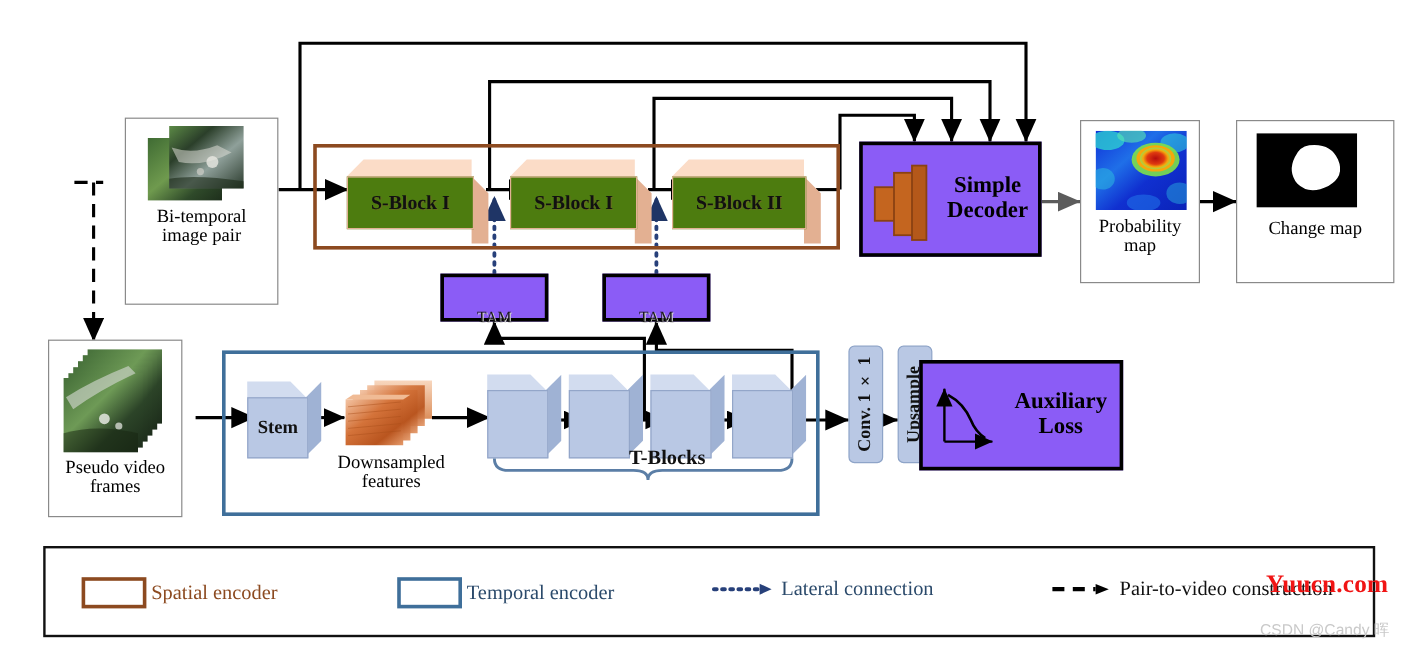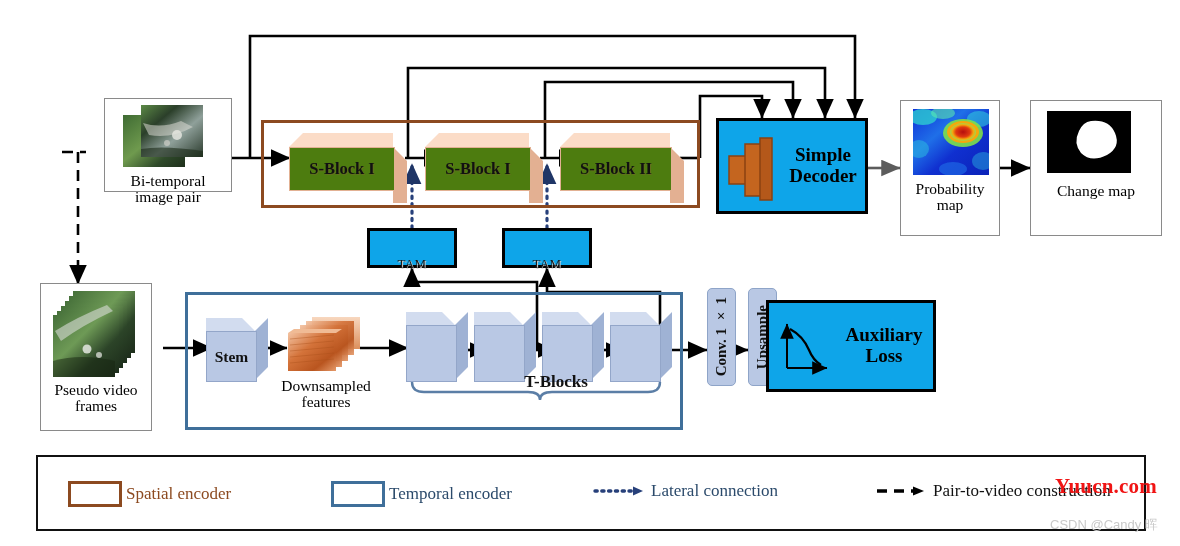--- a/index.html
+++ b/index.html
@@ -7,21 +7,21 @@
   #stage{position:absolute;left:0;top:0;width:1180px;height:546px;}
   svg.layer{position:absolute;left:0;top:0;width:1180px;height:546px;overflow:visible;}
   .node{position:absolute;box-sizing:border-box;}
 
   
   .picbox{border:1.5px solid #8a8a8a;background:#fff;display:flex;flex-direction:column;
           align-items:center;justify-content:flex-start;}
   .piclabel{font-size:15.5px;color:#000;text-align:center;line-height:1.05;font-family:"Liberation Serif",serif;}
 
   
-  .blackbox{border:3px solid #000;background:#0ea5e9;display:flex;align-items:center;justify-content:center;}
+  .blackbox{border:3px solid #000;background:#8b5cf6;display:flex;align-items:center;justify-content:center;}
   .tam{font-size:13px;color:#1a1a1a;letter-spacing:.4px;text-shadow:1px 1px 0 #cfcfcf;margin-top:31px;}
 
   
   .spatialframe{border:3px solid #8c4a20;background:transparent;}
   .temporalframe{border:3px solid #3f6f9a;background:transparent;}
 
   
   .sblock{position:absolute;}
   .sblock .face{position:absolute;left:0;top:14px;width:100%;height:calc(100% - 14px);
      background:#4d7c0f;border:1px solid #e2b193;display:flex;align-items:center;justify-content:center;}
@@ -129,21 +129,21 @@
 
       <path d="M660,350 L660,292 L547,292 L547,268" marker-end="url(#ah)"></path>
     </g>
 
     <g stroke="#27407a" fill="none" stroke-width="3.2" stroke-dasharray="2.2,5.2" stroke-linecap="round">
       <path d="M412,228 L412,164" marker-end="url(#ahb)"></path>
       <path d="M547,228 L547,164" marker-end="url(#ahb)"></path>
     </g>
   </svg>
 
-  <div class="node picbox" style="left:104px;top:98px;width:128px;height:94px;">
+  <div class="node picbox" style="left:104px;top:98px;width:128px;height:156px;">
     <svg class="thumb" style="left:18px;top:6px;" width="94" height="64" viewBox="0 0 94 64">
       <defs>
         <linearGradient id="sat1" x1="0" y1="0" x2="1" y2="1">
           <stop offset="0" stop-color="#3f6b33"></stop>
             <stop offset=".45" stop-color="#6f9a4e"></stop>
           <stop offset=".75" stop-color="#2f4a2a"></stop>
             <stop offset="1" stop-color="#1e2f1c"></stop>
         </linearGradient>
         <linearGradient id="sat2" x1="0" y1="0" x2="1" y2="1">
           <stop offset="0" stop-color="#5c8a46"></stop>

